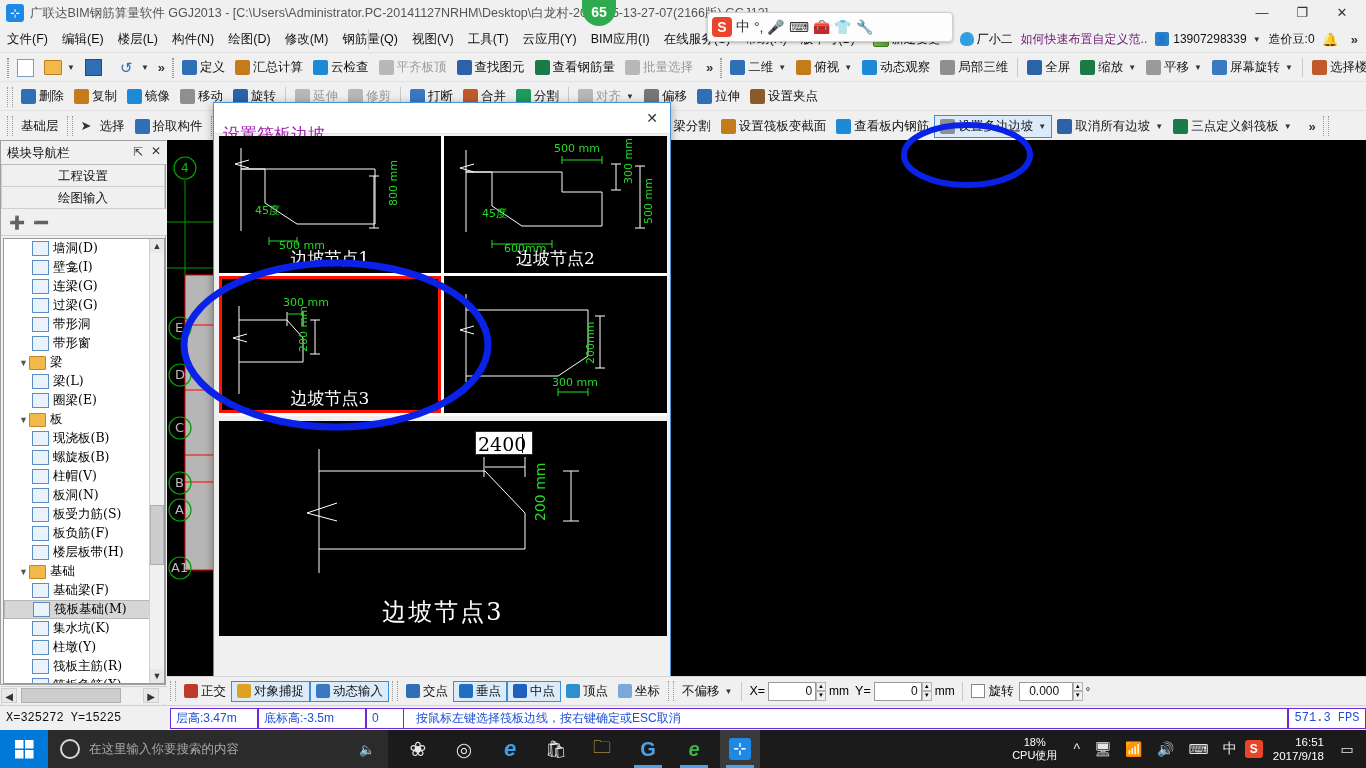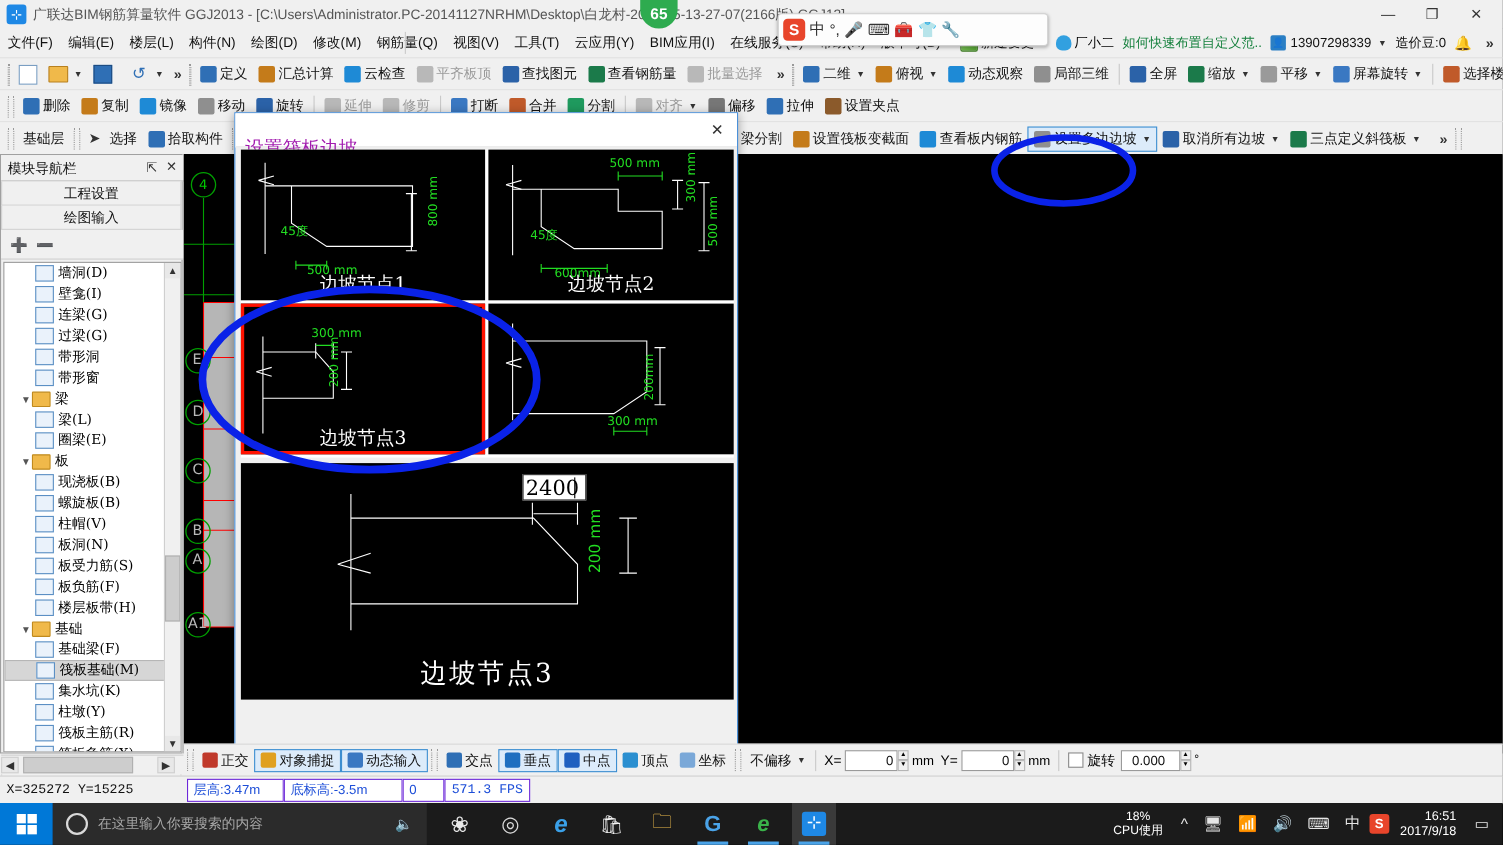--- a/index.html
+++ b/index.html
@@ -26,21 +26,21 @@
   .ime{position:absolute;left:707px;top:12px;width:236px;height:28px;background:#fdfdfd;border:1px solid #cfcfcf;border-radius:4px;display:flex;align-items:center;gap:4px;padding:0 4px;box-shadow:0 1px 3px rgba(0,0,0,.25);}
   .ime .sg{width:20px;height:20px;background:#e8452b;color:#fff;border-radius:4px;font-weight:bold;font-size:14px;text-align:center;line-height:20px;}
   .ime span.ig{font-size:14px;color:#333;}
 
   
   .menubar{position:absolute;left:0;top:26px;width:1366px;height:26px;background:#f0f0f0;}
   .menu-item{position:relative;float:left;padding:5px 7px;font-size:12.5px;color:#111;}
   .mb-right{position:absolute;right:4px;top:0;height:26px;display:flex;align-items:center;gap:8px;font-size:12px;color:#111;}
   .mb-sep{position:absolute;left:368px;top:3px;width:1px;height:20px;background:#c9c9c9;}
   .chip{display:flex;align-items:center;gap:3px;padding:2px 5px;}
-  .tipline{color:#15803d;font-size:12px;}
+  .tipline{color:#701a75;font-size:12px;}
   .usr{display:flex;align-items:center;gap:4px;color:#111;}
   .usr .ui{width:14px;height:14px;background:#2b7fc4;border-radius:2px;color:#fff;font-size:9px;text-align:center;line-height:14px;}
   .bell{color:#2b7fc4;font-size:13px;}
 
   
   .tbar{position:absolute;left:0;width:1366px;height:29px;background:#f0f0f0;border-top:1px solid #e2e2e2;}
   .tbar-inner{display:flex;align-items:center;height:29px;padding-left:4px;}
   .tool{display:flex;align-items:center;gap:3px;padding:2px 5px;height:23px;font-size:12.5px;color:#111;white-space:nowrap;}
   .tool.dis{color:#9a9a9a;}
   .vsep{width:1px;height:19px;background:#c9c9c9;margin:0 4px;}
@@ -862,20 +862,21 @@
         <div>▼</div>
       </div>
     <span style="font-size:11px;margin-left:3px;">°</span>
   </div>
 
   <div class="statusbar">
     <div class="sfield" style="width:158px;">X=325272  Y=15225</div>
     <div class="sbox" style="width:88px;">层高:3.47m</div>
     <div class="sbox" style="width:108px;">底标高:-3.5m</div>
     <div class="sbox" style="width:38px;">0</div>
+    <div class="sbox" style="flex:1;padding-left:12px;border-left:none;">按鼠标左键选择筏板边线，按右键确定或ESC取消</div>
     <div class="sbox" style="width:78px;text-align:center;font-family:'Liberation Mono',monospace;">571.3 FPS</div>
   </div>
 </div>
 
 <div class="taskbar">
   <div class="startbtn">
     <svg width="19" height="19" viewBox="0 0 19 19">
       <rect x="0" y="0" width="8.5" height="8.5" fill="#fff"></rect>
       <rect x="10" y="0" width="8.5" height="8.5" fill="#fff"></rect>
       <rect x="0" y="10" width="8.5" height="8.5" fill="#fff"></rect>

